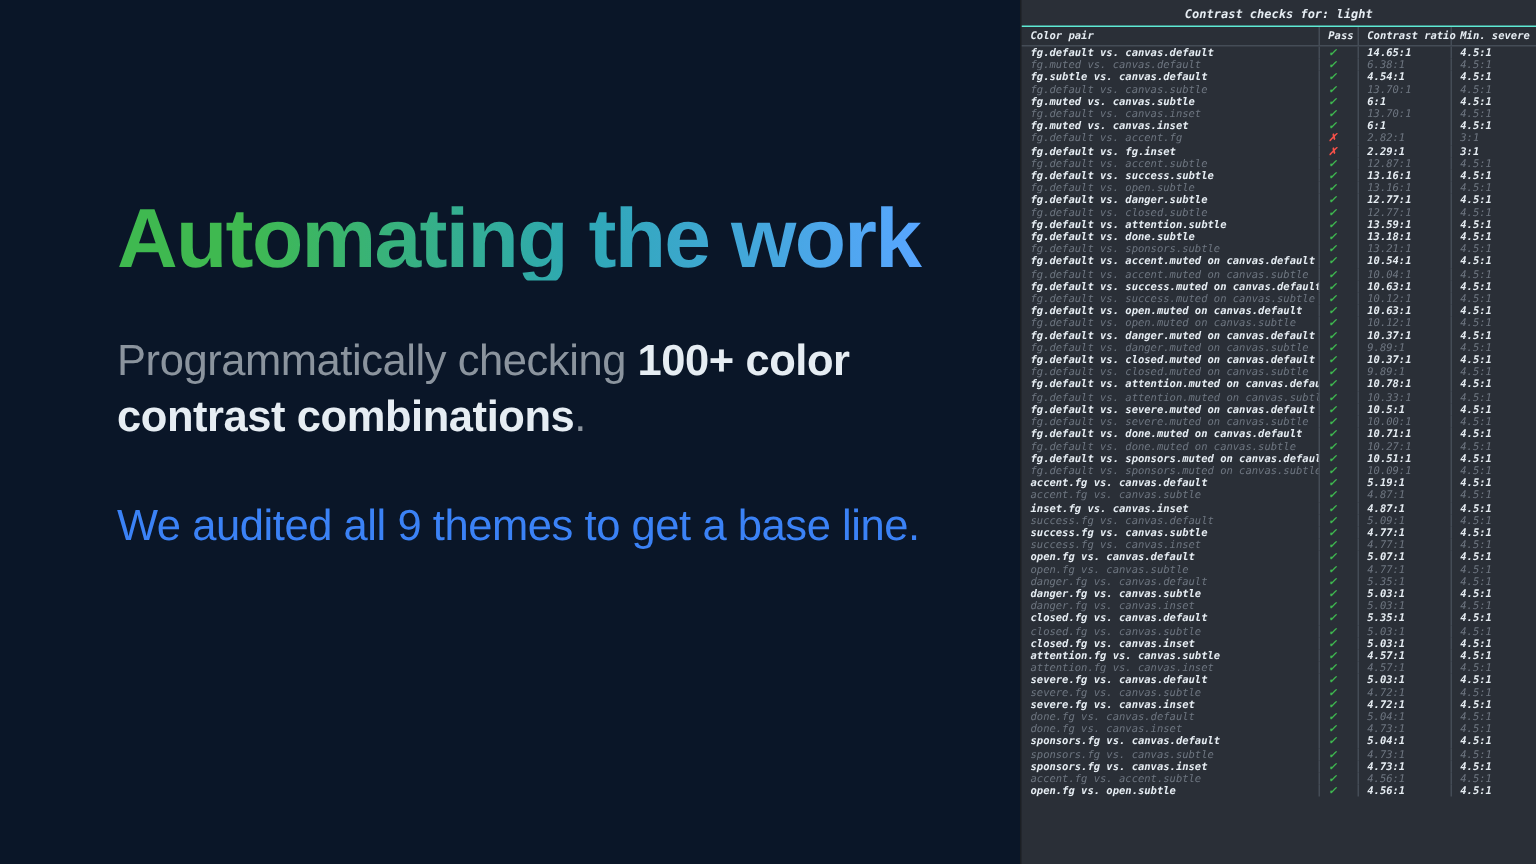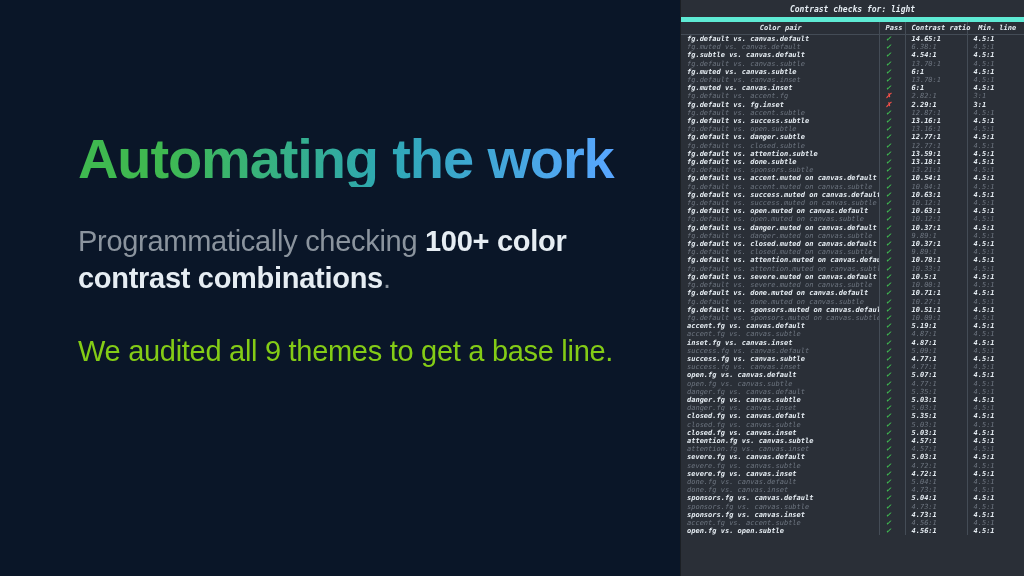--- a/index.html
+++ b/index.html
@@ -32,21 +32,21 @@
     line-height: 1.28;
     color: #8b949e;
     font-weight: 500;
     letter-spacing: -0.01em;
     margin-bottom: 36px;
   }
   .sub1 b { color: #e6edf3; font-weight: 600; }
   .sub2 {
     font-size: 29px;
     line-height: 1.28;
-    color: #84cc16;
+    color: #3b82f6;
     font-weight: 500;
     letter-spacing: -0.01em;
   }
   .right {
     width: 344px;
     height: 576px;
     background: #2a2f37;
     font-family: ui-monospace, SFMono-Regular, "SF Mono", Menlo, Consolas, monospace;
     font-size: 7px;
     color: #c9d1d9;
@@ -60,25 +60,25 @@
     font-weight: 700;
     color: #e6edf3;
     font-size: 8px;
   }
   table.grid {
     width: 100%;
     border-collapse: collapse;
     table-layout: fixed;
   }
   table.grid th {
-    text-align: center;
+    text-align: left;
     font-weight: 700;
     color: #e6edf3;
     padding: 2px 4px 2px 6px;
-    border-top: 5px solid #5eead4;
+    border-top: 1px solid #5eead4;
     border-bottom: 1px solid #444c56;
     white-space: nowrap;
   }
   table.grid th.divl { border-left: 1px solid #444c56; }
   table.grid td {
     padding: 0 4px 0 6px;
     line-height: 8.2px;
     white-space: nowrap;
     overflow: hidden;
     text-overflow: clip;
@@ -116,21 +116,21 @@
       <col class="c-pair">
         <col class="c-pass">
         <col class="c-ratio">
         <col class="c-min">
     </colgroup>
     <thead>
       <tr>
         <th>Color pair</th>
         <th class="divl">Pass</th>
         <th class="divl">Contrast ratio</th>
-        <th class="divl">Min. line</th>
+        <th class="divl">Min. severe</th>
       </tr>
     </thead>
     <tbody id="tbody">
         <tr class="bold">
           <td>fg.default vs. canvas.default</td>
           <td class="pass-cell divl"><span class="ok">✓</span></td>
           <td class="divl">14.65:1</td>
           <td class="divl">4.5:1</td>
         </tr>
         <tr class="dim">

